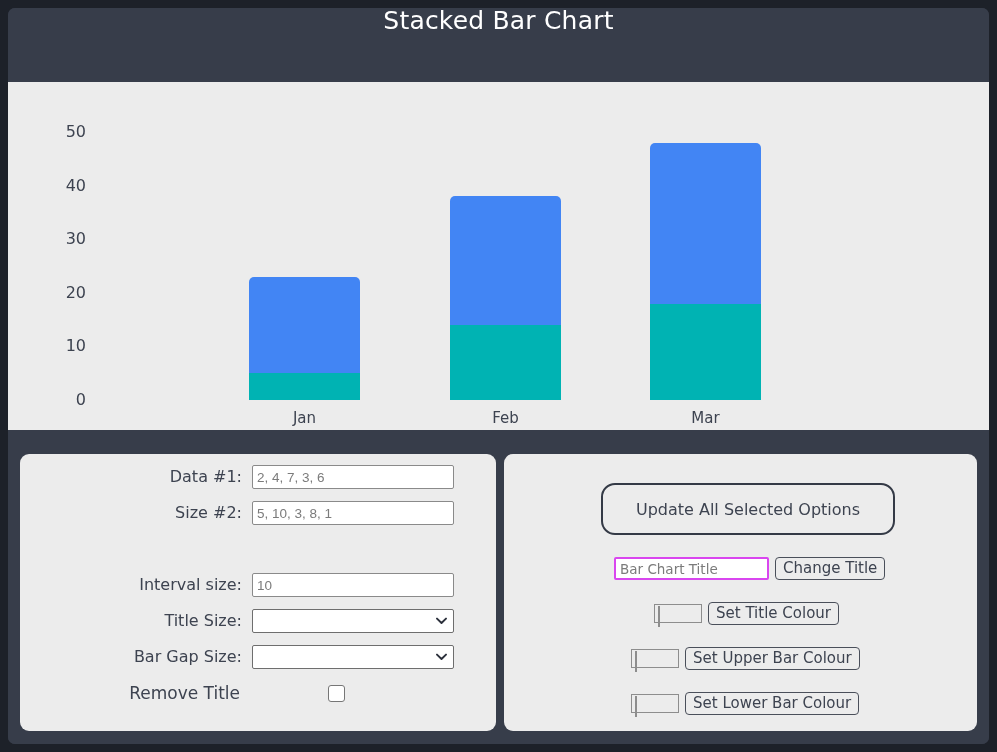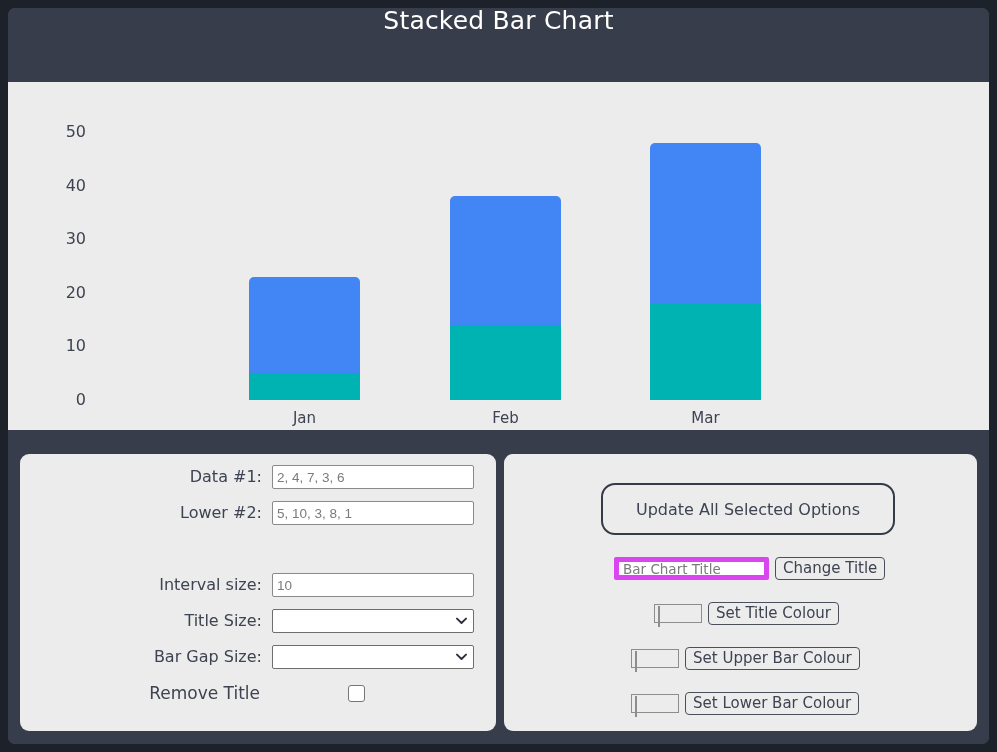--- a/index.html
+++ b/index.html
@@ -116,21 +116,20 @@
   .card-right { left: 496px; top: 24px; width: 473px; height: 277px; }
 
   
   .form-row {
     position: absolute;
     left: 0;
     width: 100%;
     height: 26px;
     display: flex;
     align-items: center;
-    padding-left: 20px;
   }
   .form-label {
     width: 232px;
     text-align: right;
     padding-right: 10px;
     font-size: 16px;
     color: #3d4350;
     box-sizing: border-box;
     line-height: 1;
   }
@@ -205,21 +204,21 @@
   .mini-row {
     position: absolute;
     display: flex;
     align-items: center;
     gap: 6px;
   }
   .title-input {
     width: 155px;
     height: 23px;
     box-sizing: border-box;
-    border: 5px solid #d946ef;
+    border: 2px solid #d946ef;
     background: #ffffff;
     border-radius: 2px;
     font-size: 13.5px;
     font-family: "DejaVu Sans", "Liberation Sans", sans-serif;
     color: #222;
     padding: 0 4px;
     outline: none;
   }
   .title-input::placeholder { color: #7b7b7b; opacity: 1; }
   .pill-btn {
@@ -291,21 +290,21 @@
   <div class="controls">
 
     <div class="card card-left">
 
       <div class="form-row" style="top:10px;">
         <div class="form-label">Data #1:</div>
         <input class="text-input" type="text" placeholder="2, 4, 7, 3, 6" style="">
       </div>
 
       <div class="form-row" style="top:46px;">
-        <div class="form-label">Lower #2:</div>
+        <div class="form-label">Size #2:</div>
         <input class="text-input" type="text" placeholder="5, 10, 3, 8, 1" style="">
       </div>
 
 
       <div class="form-row" style="top:118px;">
         <div class="form-label">Interval size:</div>
         <input class="text-input" type="text" placeholder="10" style="">
       </div>
 
       <div class="form-row" style="top:154px;">

